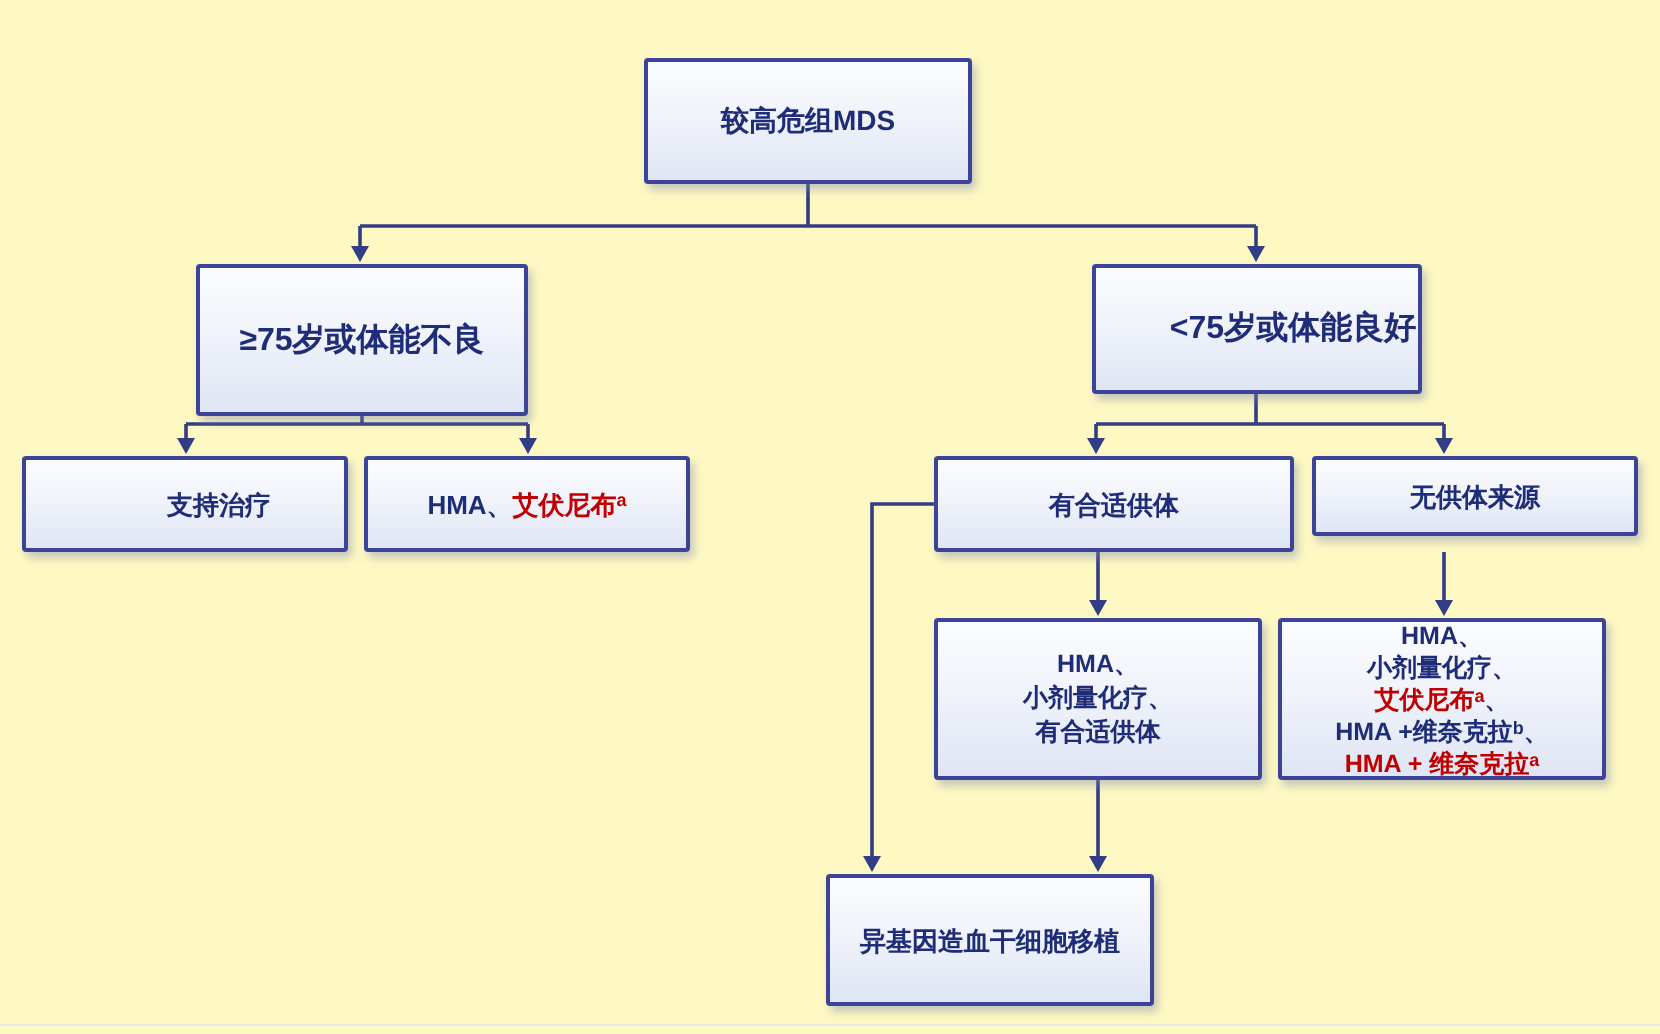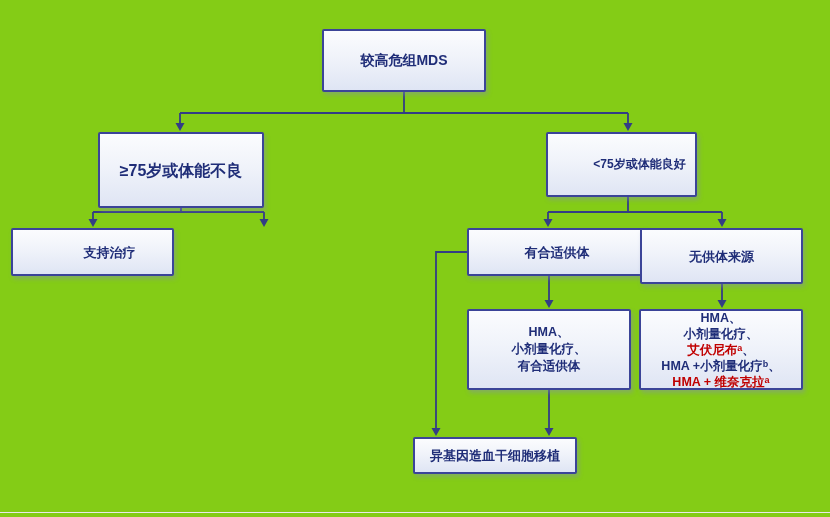--- a/index.html
+++ b/index.html
@@ -1,19 +1,19 @@
 <!DOCTYPE html>
 <html><head>
 <meta charset="utf-8">
 <style>
   html,body{margin:0;padding:0;background:#ffffff;}
   #stage{
     position:relative;
     width:830px;height:517px;
-    background:#84cc16;
+    background:#fef9c3;
     overflow:hidden;
     font-family:"Liberation Sans","DejaVu Sans",sans-serif;
   }
   .box{
     position:absolute;
     box-sizing:border-box;
     border:2px solid #3b4498;
     border-radius:2px;
     background:linear-gradient(180deg,#fbfcfe 0%,#f0f3fa 45%,#dfe5f4 100%);
     box-shadow:2px 3px 4px rgba(130,140,175,0.45);
@@ -26,28 +26,28 @@
     font-weight:bold;
     font-size:13px;
     line-height:17px;
   }
   .box .line{white-space:nowrap;}
   .navy{color:#1f2d78;}
   .red{color:#c00000;}
   .sup{font-size:9px;vertical-align:top;position:relative;top:-2px;}
   #node-root{left:322px;top:29px;width:164px;height:63px;font-size:14px;}
   #node-elderly{left:98px;top:132px;width:166px;height:76px;font-size:16px;}
-  #node-younger{left:546px;top:132px;width:151px;height:65px;font-size:12px;padding-left:36px;}
+  #node-younger{left:546px;top:132px;width:165px;height:65px;font-size:16px;padding-left:36px;}
   #node-supportive{left:11px;top:228px;width:163px;height:48px;padding-left:34px;}
   #node-hma-ivosidenib{left:182px;top:228px;width:163px;height:48px;}
   #node-donor-yes{left:467px;top:228px;width:180px;height:48px;}
-  #node-donor-no{left:640px;top:228px;width:163px;height:56px;text-align:center;}
+  #node-donor-no{left:656px;top:228px;width:163px;height:40px;text-align:center;}
   #node-bridge{left:467px;top:309px;width:164px;height:81px;font-size:12.5px;line-height:17px;}
   #node-no-donor-tx{left:639px;top:309px;width:164px;height:81px;font-size:12.5px;line-height:16px;}
-  #node-transplant{left:413px;top:437px;width:164px;height:37px;}
+  #node-transplant{left:413px;top:437px;width:164px;height:66px;}
   #connectors{position:absolute;left:0;top:0;width:830px;height:517px;pointer-events:none;}
   #connectors path{stroke:#333d85;stroke-width:1.8;fill:none;}
   #connectors polygon{fill:#333d85;stroke:none;}
   #footer-line{
     position:absolute;left:0;top:512px;width:830px;height:1px;
     background:#e9e9e9;
   }
 </style>
 </head>
 <body>
@@ -83,40 +83,43 @@
   </div>
 
   <div class="box" id="node-younger">
     <span class="line">&lt;75岁或体能良好</span>
   </div>
 
   <div class="box" id="node-supportive">
     <span class="line">支持治疗</span>
   </div>
 
+  <div class="box" id="node-hma-ivosidenib">
+    <span class="line"><span class="navy">HMA、</span><span class="red">艾伏尼布</span><span class="red sup">a</span></span>
+  </div>
 
   <div class="box" id="node-donor-yes">
     <span class="line">有合适供体</span>
   </div>
 
   <div class="box" id="node-donor-no">
     <span class="line">无供体来源</span>
   </div>
 
   <div class="box" id="node-bridge">
     <span class="line">HMA、</span>
     <span class="line">小剂量化疗、</span>
     <span class="line">有合适供体</span>
   </div>
 
   <div class="box" id="node-no-donor-tx">
     <span class="line"><span class="navy">HMA、</span></span>
     <span class="line"><span class="navy">小剂量化疗、</span></span>
     <span class="line"><span class="red">艾伏尼布</span><span class="red sup">a</span><span class="navy">、</span></span>
-    <span class="line"><span class="navy">HMA +小剂量化疗</span><span class="navy sup">b</span><span class="navy">、</span></span>
+    <span class="line"><span class="navy">HMA +维奈克拉</span><span class="navy sup">b</span><span class="navy">、</span></span>
     <span class="line"><span class="red">HMA + 维奈克拉</span><span class="red sup">a</span></span>
   </div>
 
   <div class="box" id="node-transplant">
     <span class="line">异基因造血干细胞移植</span>
   </div>
 
   <div id="footer-line"></div>
 </div>
 

